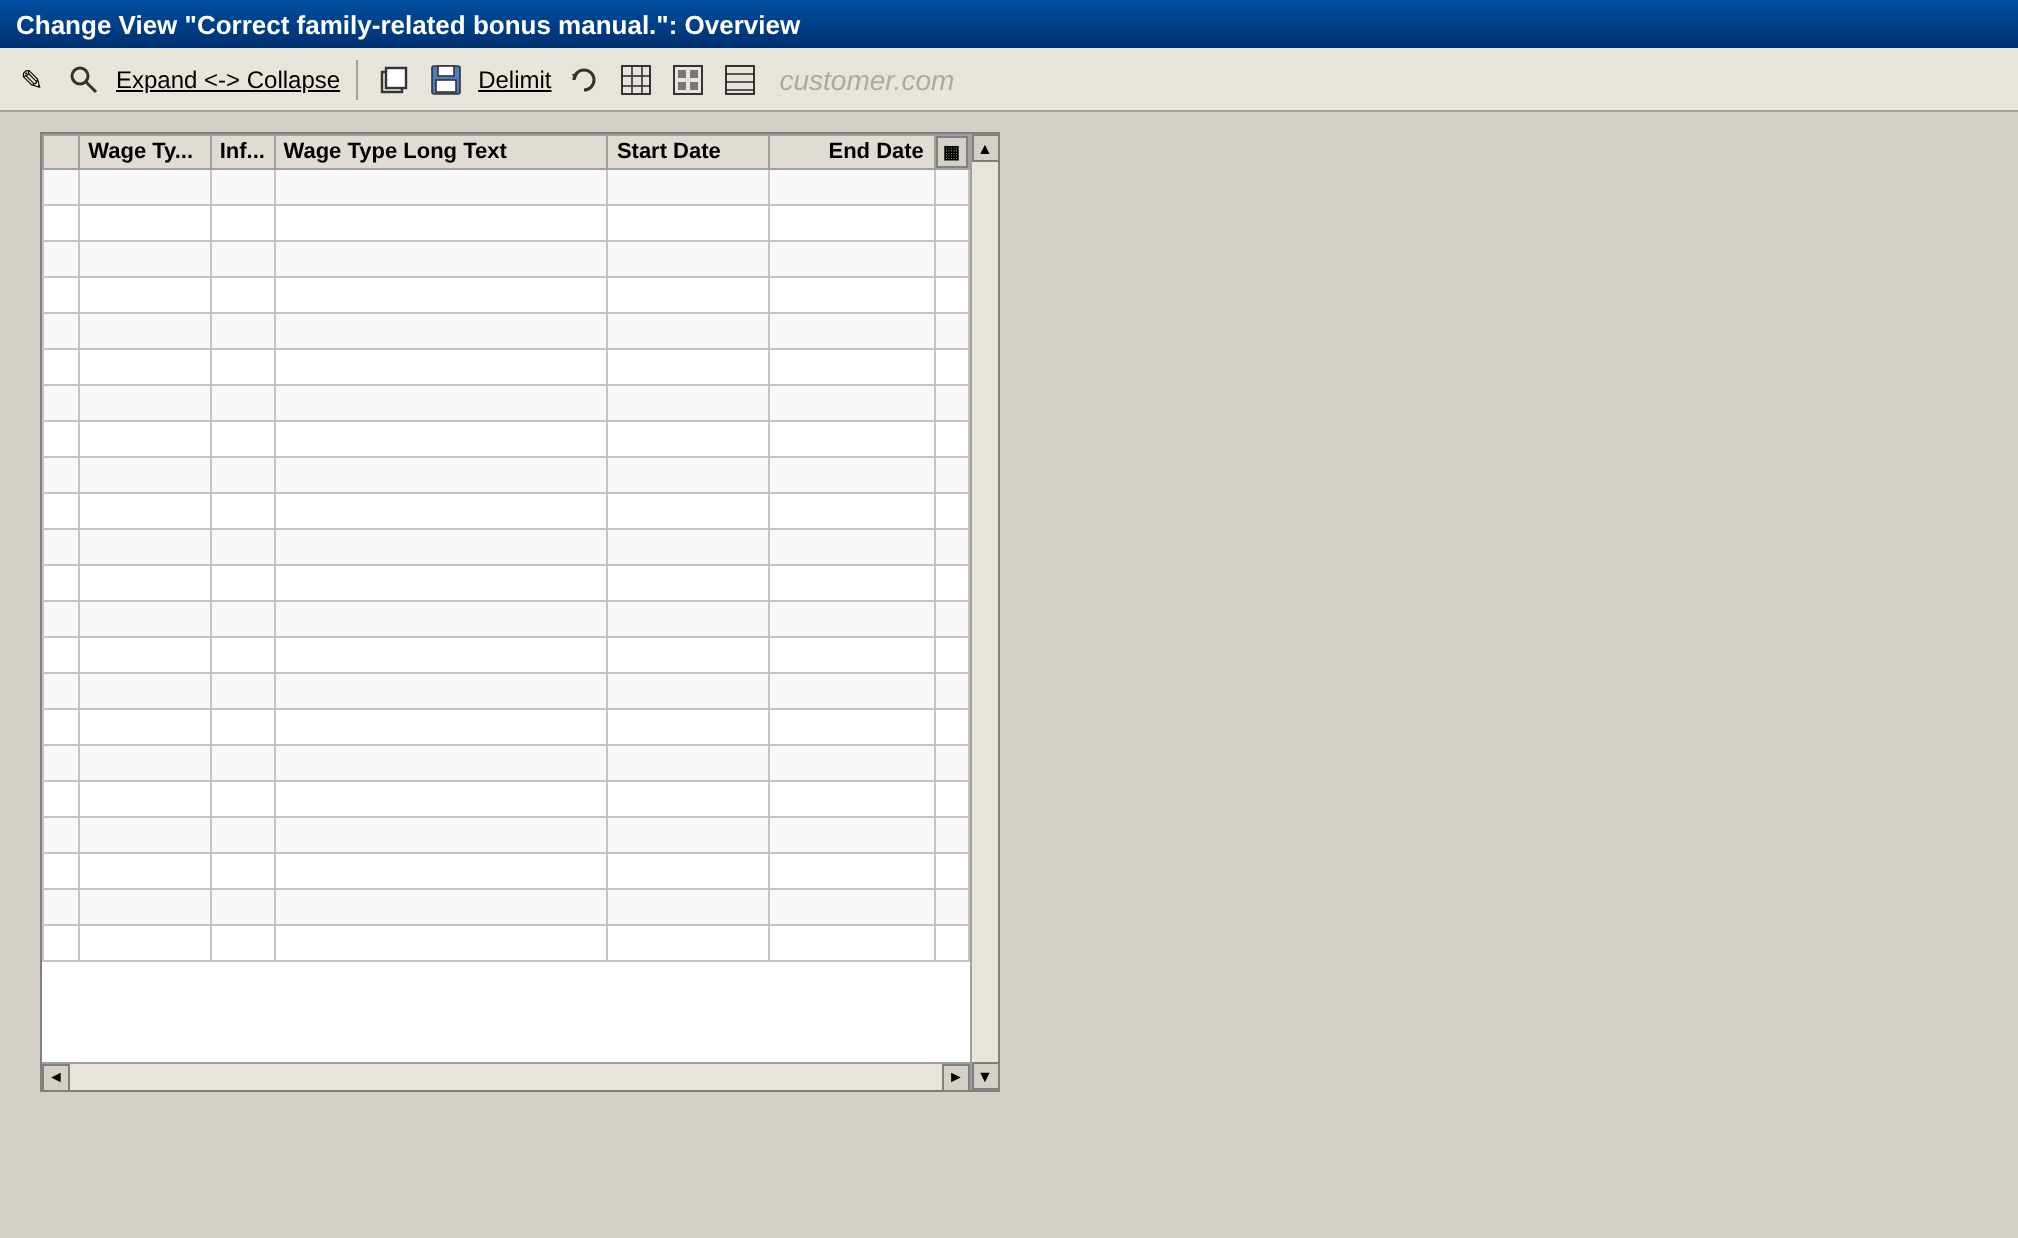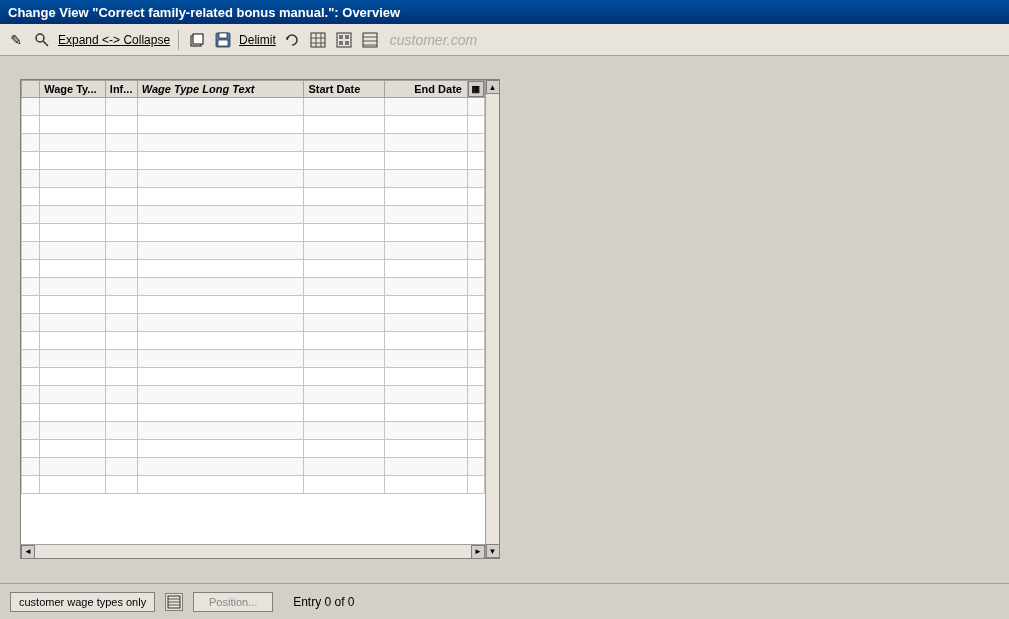--- a/index.html
+++ b/index.html
@@ -64,21 +64,21 @@
       margin-left: 4px;
     }
 
     .table-container {
       background-color: white;
       border: 1px solid #808080;
       width: 480px;
       height: 480px;
       overflow: hidden;
       position: relative;
-      margin: 13px 10px;
+      margin: 0 10px;
     }
 
     table {
       border-collapse: collapse;
       width: 100%;
       font-size: 11px;
     }
 
     thead tr th {
       background-color: #e0dcd4;
@@ -100,21 +100,21 @@
     tbody tr:nth-child(odd) td {
       background-color: #f8f8f8;
     }
     tbody tr:nth-child(even) td {
       background-color: #ffffff;
     }
 
     .col-select { width: 18px; }
     .col-wagety { width: 65px; }
     .col-inf { width: 30px; }
-    .col-wagelong { width: 165px; font-style: italic; }
+    .col-wagelong { width: 165px; }
     .col-startdate { width: 80px; }
     .col-enddate { width: 75px; padding-left: 29px; }
 
     .scrollbar-area {
       position: absolute;
       right: 0;
       top: 0;
       bottom: 0;
       width: 14px;
       background-color: #e8e4dc;
@@ -542,28 +542,15 @@
         <div class="scroll-btn">▼</div>
       </div>
 
       <div class="bottom-scrollbar">
         <div class="scroll-btn-h">◄</div>
         <div class="scroll-track-h"></div>
         <div class="scroll-btn-h">►</div>
       </div>
     </div>
 
-    <div class="status-bar">
-      <button class="btn-customer-wage">customer wage types only</button>
-      <span class="status-icon">
-        <svg width="14" height="14" viewBox="0 0 14 14">
-          <rect x="1" y="1" width="12" height="12" fill="none" stroke="#333" stroke-width="1"></rect>
-          <line x1="1" y1="4" x2="13" y2="4" stroke="#333" stroke-width="0.8"></line>
-          <line x1="1" y1="7" x2="13" y2="7" stroke="#333" stroke-width="0.8"></line>
-          <line x1="1" y1="10" x2="13" y2="10" stroke="#333" stroke-width="0.8"></line>
-        </svg>
-      </span>
-      <button class="btn-position">Position...</button>
-      <span class="entry-count">Entry 0 of 0</span>
-    </div>
 
   </div>
 </div>
 
 </body></html>

